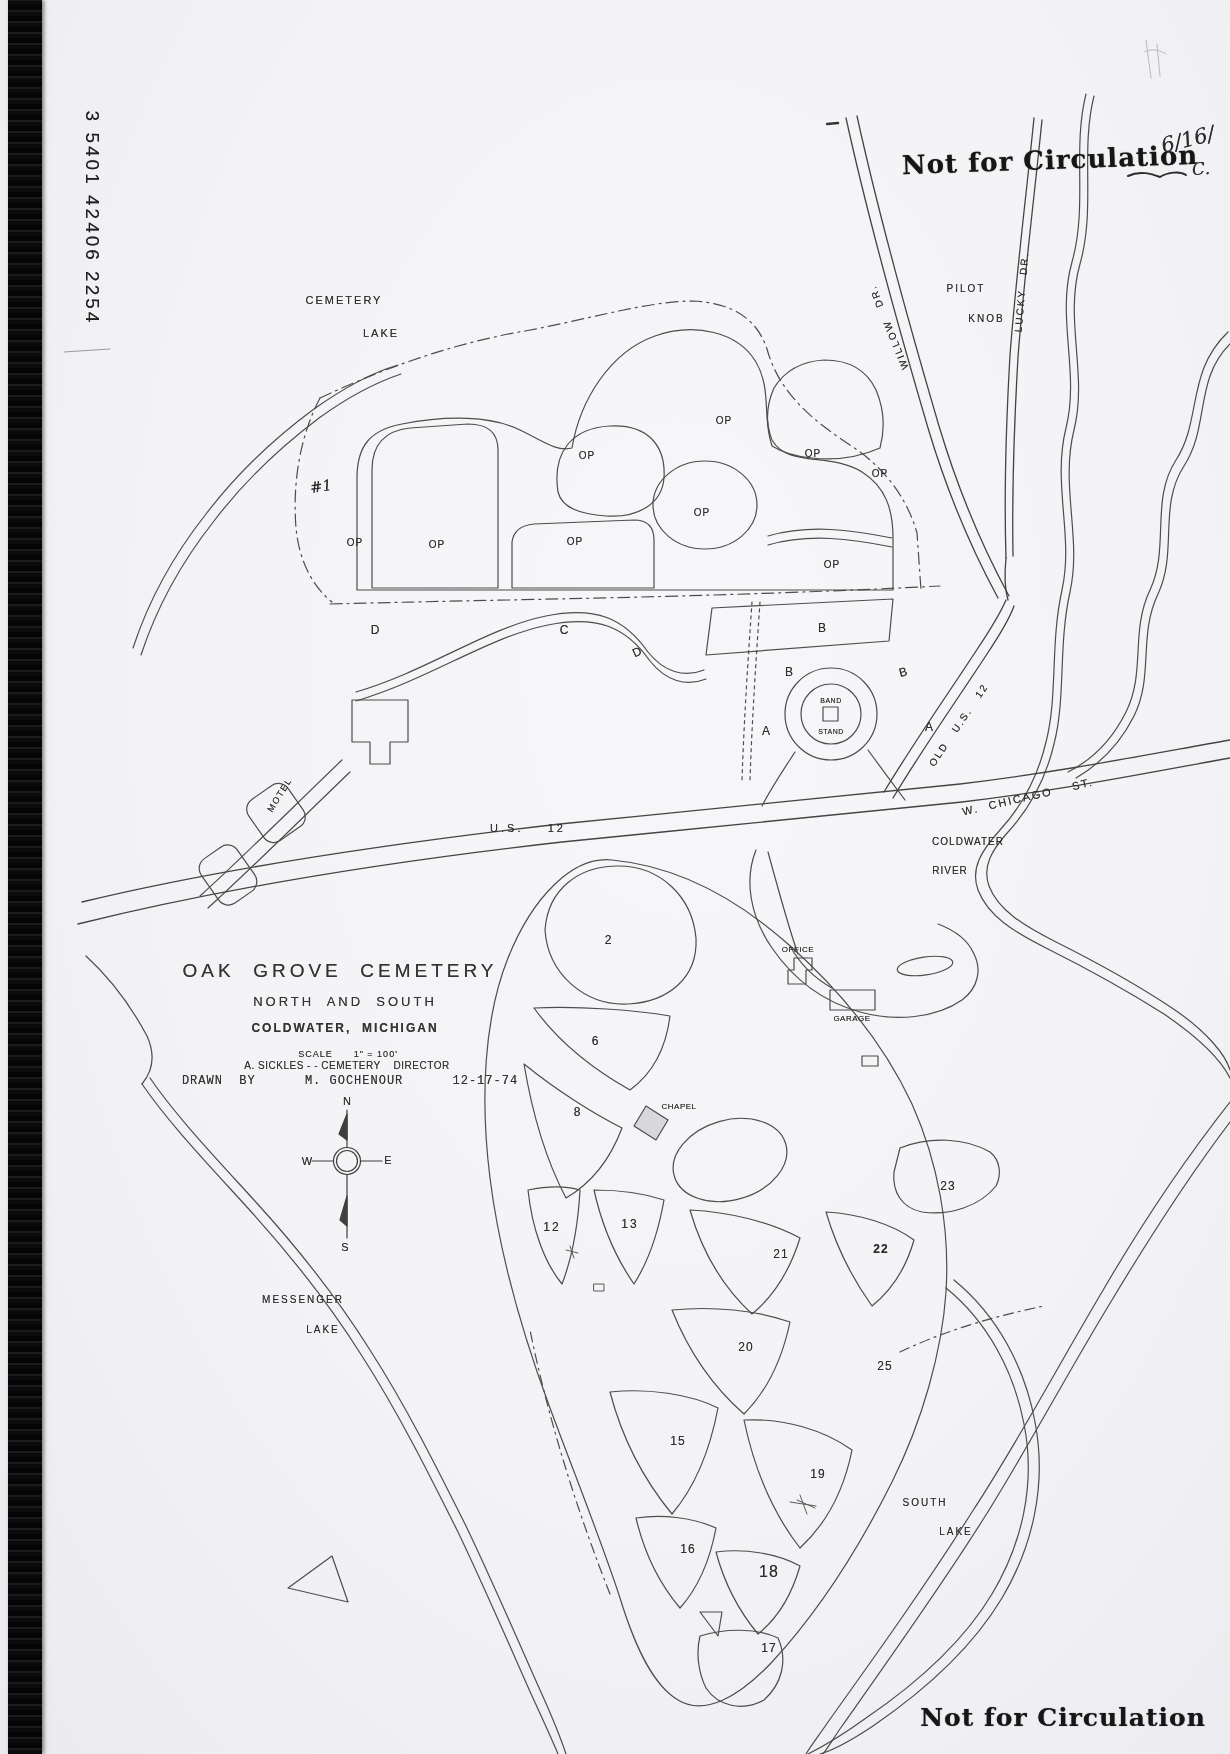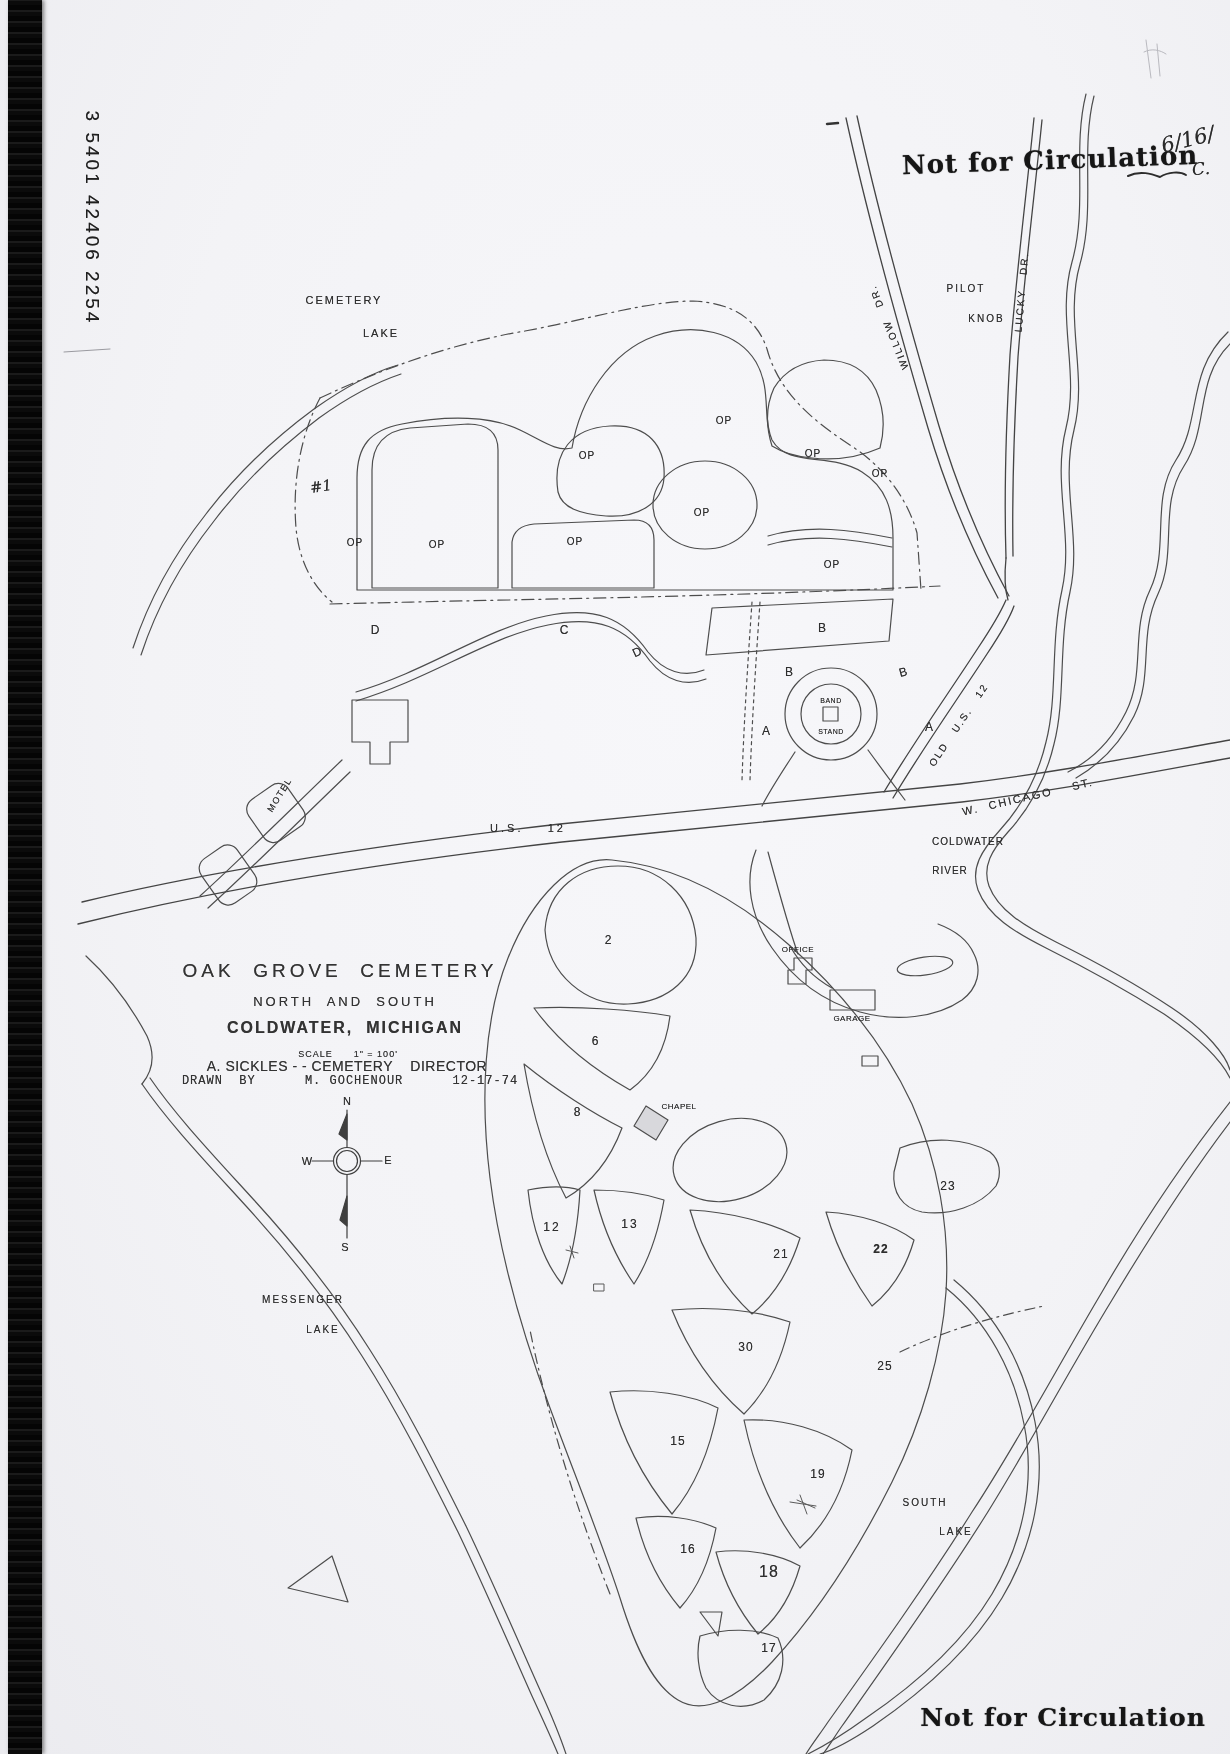--- a/index.html
+++ b/index.html
@@ -138,23 +138,23 @@
 
   <div class="lbl spine" style="left:92px;top:218px;">3 5401 42406 2254</div>
   <div class="lbl stamp" style="left:1050px;top:160px;font-size:26px;letter-spacing:1px;transform:translate(-50%,-50%) rotate(-2deg);">Not for Circulation</div>
   <div class="lbl stamp" style="left:1063px;top:1717px;font-size:25px;letter-spacing:1px;">Not for Circulation</div>
   <div class="lbl hand" style="left:1188px;top:140px;font-size:21px;transform:translate(-50%,-50%) rotate(-14deg);">6/16/</div>
   <div class="lbl hand" style="left:1201px;top:169px;font-size:17px;transform:translate(-50%,-50%) rotate(-5deg);">C.</div>
   <div class="lbl hand" style="left:321px;top:487px;font-size:15px;transform:translate(-50%,-50%) rotate(-8deg);">#1</div>
 
   <div class="lbl ttl" style="left:340px;top:970px;font-size:19px;letter-spacing:4px;">OAK  GROVE  CEMETERY</div>
   <div class="lbl ttl" style="left:345px;top:1001px;font-size:13px;letter-spacing:3px;">NORTH  AND  SOUTH</div>
-  <div class="lbl ttl" style="left:345px;top:1028px;font-size:16px;letter-spacing:2px;font-weight:700;">COLDWATER,  MICHIGAN</div>
+  <div class="lbl ttl" style="left:345px;top:1028px;font-size:12px;letter-spacing:2px;font-weight:700;">COLDWATER,  MICHIGAN</div>
   <div class="lbl ttl" style="left:348px;top:1054px;font-size:9px;letter-spacing:1px;">SCALE      1" = 100'</div>
-  <div class="lbl ttl" style="left:347px;top:1066px;font-size:14px;letter-spacing:0.5px;">A. SICKLES - - CEMETERY    DIRECTOR</div>
+  <div class="lbl ttl" style="left:347px;top:1066px;font-size:10px;letter-spacing:0.5px;">A. SICKLES - - CEMETERY    DIRECTOR</div>
   <div class="lbl ttl" style="left:350px;top:1081px;font-size:12px;letter-spacing:1px;font-family:Liberation Mono, monospace;">DRAWN  BY      M. GOCHENOUR      12-17-74</div>
 
   <div class="lbl" style="left:347px;top:1101px;font-size:11px;">N</div>
   <div class="lbl" style="left:307px;top:1161px;font-size:11px;">W</div>
   <div class="lbl" style="left:388px;top:1160px;font-size:11px;">E</div>
   <div class="lbl" style="left:345px;top:1247px;font-size:11px;">S</div>
 
   <div class="lbl" style="left:344px;top:300px;font-size:11px;letter-spacing:2px;">CEMETERY</div>
   <div class="lbl" style="left:381px;top:333px;font-size:11px;letter-spacing:2px;">LAKE</div>
   <div class="lbl" style="left:966px;top:289px;font-size:10px;letter-spacing:2px;">PILOT</div>
@@ -199,21 +199,21 @@
   <div class="lbl" style="left:929px;top:727px;font-size:12px;">A</div>
 
   <div class="lbl" style="left:608px;top:940px;font-size:12px;">2</div>
   <div class="lbl" style="left:595px;top:1041px;font-size:12px;">6</div>
   <div class="lbl" style="left:577px;top:1112px;font-size:12px;">8</div>
   <div class="lbl" style="left:552px;top:1227px;font-size:12px;letter-spacing:2px;">12</div>
   <div class="lbl" style="left:630px;top:1224px;font-size:12px;letter-spacing:2px;">13</div>
   <div class="lbl" style="left:781px;top:1254px;font-size:12px;letter-spacing:1px;">21</div>
   <div class="lbl" style="left:881px;top:1249px;font-size:12px;letter-spacing:1px;font-weight:bold;">22</div>
   <div class="lbl" style="left:948px;top:1186px;font-size:12px;letter-spacing:1px;">23</div>
-  <div class="lbl" style="left:746px;top:1347px;font-size:12px;letter-spacing:1px;">30</div>
+  <div class="lbl" style="left:746px;top:1347px;font-size:12px;letter-spacing:1px;">20</div>
   <div class="lbl" style="left:885px;top:1366px;font-size:12px;letter-spacing:1px;">25</div>
   <div class="lbl" style="left:678px;top:1441px;font-size:12px;letter-spacing:1px;">15</div>
   <div class="lbl" style="left:818px;top:1474px;font-size:12px;letter-spacing:1px;">19</div>
   <div class="lbl" style="left:688px;top:1549px;font-size:12px;letter-spacing:1px;text-align:center;">16</div>
   <div class="lbl" style="left:769px;top:1572px;font-size:16px;letter-spacing:1px;">18</div>
   <div class="lbl" style="left:769px;top:1648px;font-size:12px;letter-spacing:1px;">17</div>
 
 </div>
 
 </body></html>

